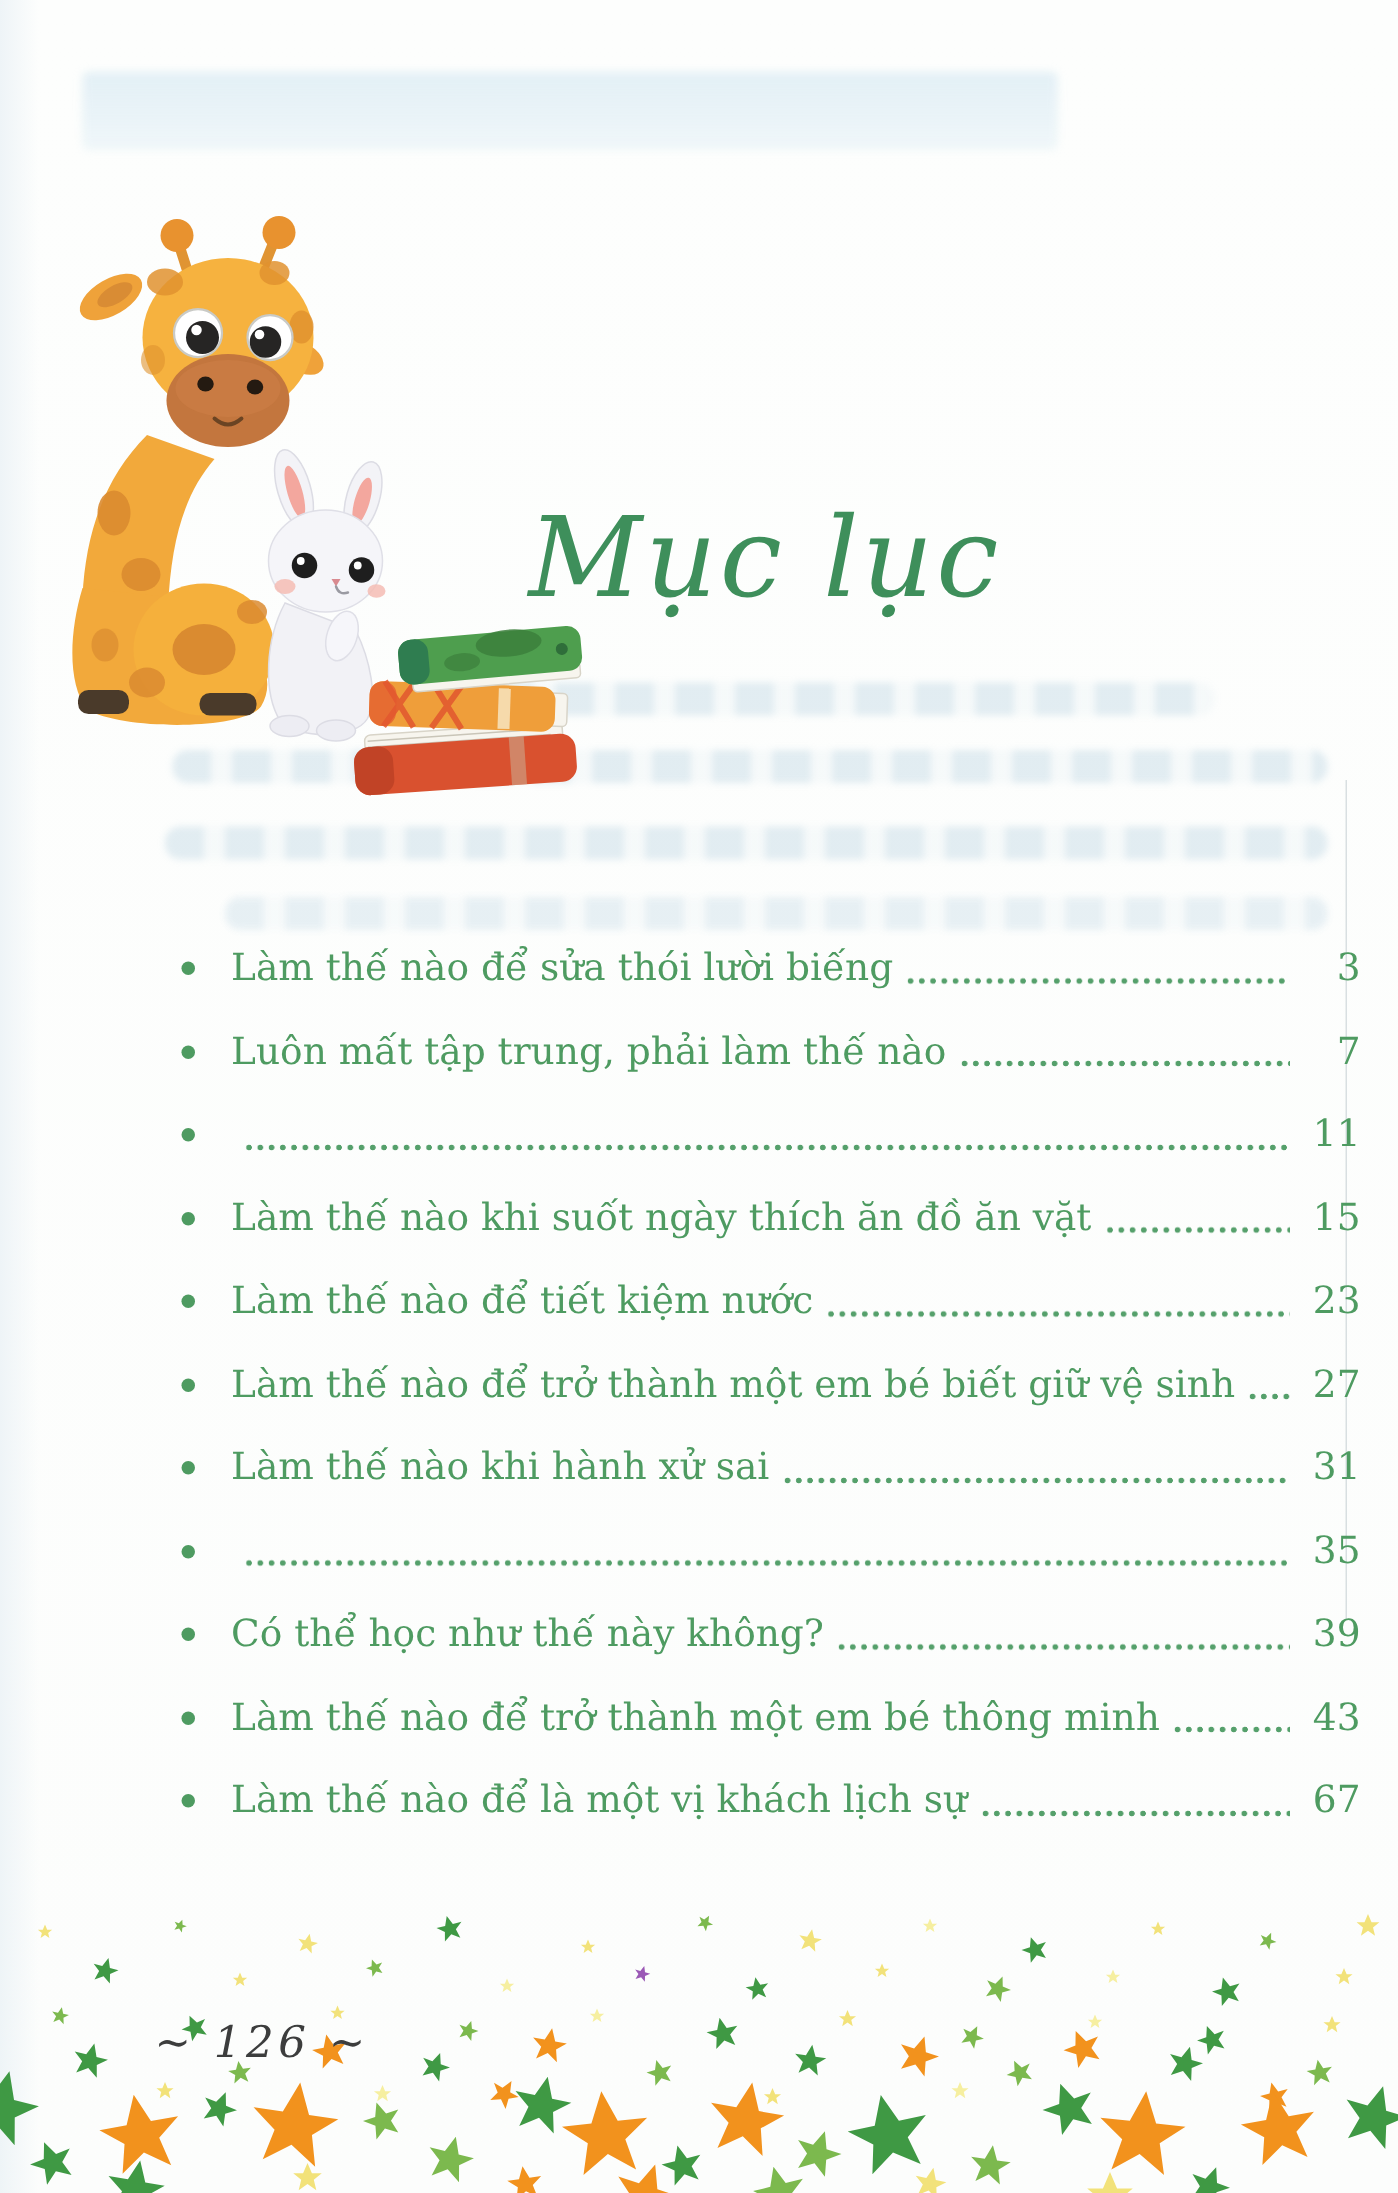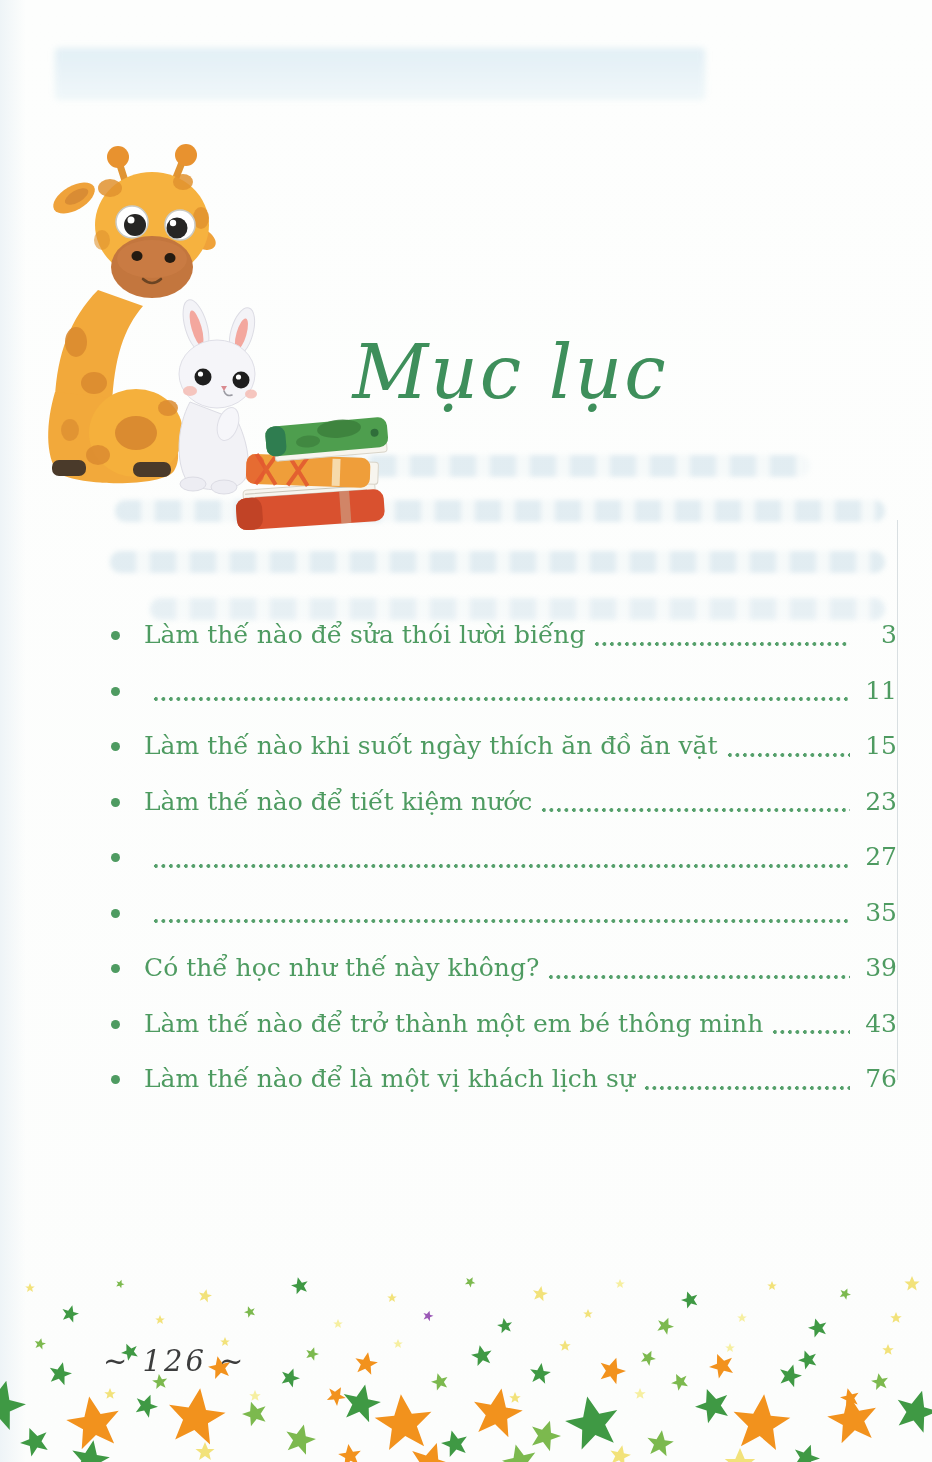--- a/index.html
+++ b/index.html
@@ -36,21 +36,21 @@
     text-align:center;
     font-family:"DejaVu Serif", serif;
     font-style:italic;
     font-size:74px;line-height:100px;
     color:#3E8F5B;
     letter-spacing:2px;
   }
   
   .toc{
     position:absolute;left:104px;top:600px;width:786px;
-    list-style:none;margin:7px;padding:0;
+    list-style:none;margin:17px;padding:0;
   }
   .toc-row{
     display:flex;align-items:center;
     height:55.5px;
     font-size:25px;color:#4E9B61;
     white-space:nowrap;
   }
   .bullet{
     flex:none;width:9px;height:9px;border-radius:50%;
     background:#4E9B61;margin-right:24px;position:relative;top:1px;
@@ -193,20 +193,26 @@
   <div class="title">Mục lục</div>
 
   <ul class="toc">
     <li class="toc-row">
       <span class="bullet"></span>
       <span class="toc-label">Làm thế nào để sửa thói lười biếng</span>
       <span class="dots"></span>
       <span class="toc-page">3</span>
     </li>
 
+    <li class="toc-row">
+      <span class="bullet"></span>
+      <span class="toc-label">Luôn mất tập trung, phải làm thế nào</span>
+      <span class="dots"></span>
+      <span class="toc-page">7</span>
+    </li>
 
     <li class="toc-row">
       <span class="bullet"></span>
       <span class="dots"></span>
       <span class="toc-page">11</span>
     </li>
 
     <li class="toc-row">
       <span class="bullet"></span>
       <span class="toc-label">Làm thế nào khi suốt ngày thích ăn đồ ăn vặt</span>
@@ -217,24 +223,31 @@
 
     <li class="toc-row">
       <span class="bullet"></span>
       <span class="toc-label">Làm thế nào để tiết kiệm nước</span>
       <span class="dots"></span>
       <span class="toc-page">23</span>
     </li>
 
     <li class="toc-row">
       <span class="bullet"></span>
+      <span class="toc-label">Làm thế nào để trở thành một em bé biết giữ vệ sinh</span>
       <span class="dots"></span>
       <span class="toc-page">27</span>
     </li>
 
+    <li class="toc-row">
+      <span class="bullet"></span>
+      <span class="toc-label">Làm thế nào khi hành xử sai</span>
+      <span class="dots"></span>
+      <span class="toc-page">31</span>
+    </li>
 
     <li class="toc-row">
       <span class="bullet"></span>
       <span class="dots"></span>
       <span class="toc-page">35</span>
     </li>
 
     <li class="toc-row">
       <span class="bullet"></span>
       <span class="toc-label">Có thể học như thế này không?</span>
@@ -246,21 +259,21 @@
       <span class="bullet"></span>
       <span class="toc-label">Làm thế nào để trở thành một em bé thông minh</span>
       <span class="dots"></span>
       <span class="toc-page">43</span>
     </li>
 
     <li class="toc-row">
       <span class="bullet"></span>
       <span class="toc-label">Làm thế nào để là một vị khách lịch sự</span>
       <span class="dots"></span>
-      <span class="toc-page">76</span>
+      <span class="toc-page">67</span>
     </li>
   </ul>
 
   <svg class="stars" viewBox="0 0 932 188" aria-hidden="true">
     <defs>
       <path id="st" d="M0,-10 L2.94,-3.09 L9.51,-3.09 L4.19,1.18 L5.88,8.09 L0,4 L-5.88,8.09 L-4.19,1.18 L-9.51,-3.09 L-2.94,-3.09 Z"></path>
     </defs>
 
     <g>
       <use href="#st" transform="translate(30,14) scale(.5)" fill="#F2E27A"></use>

